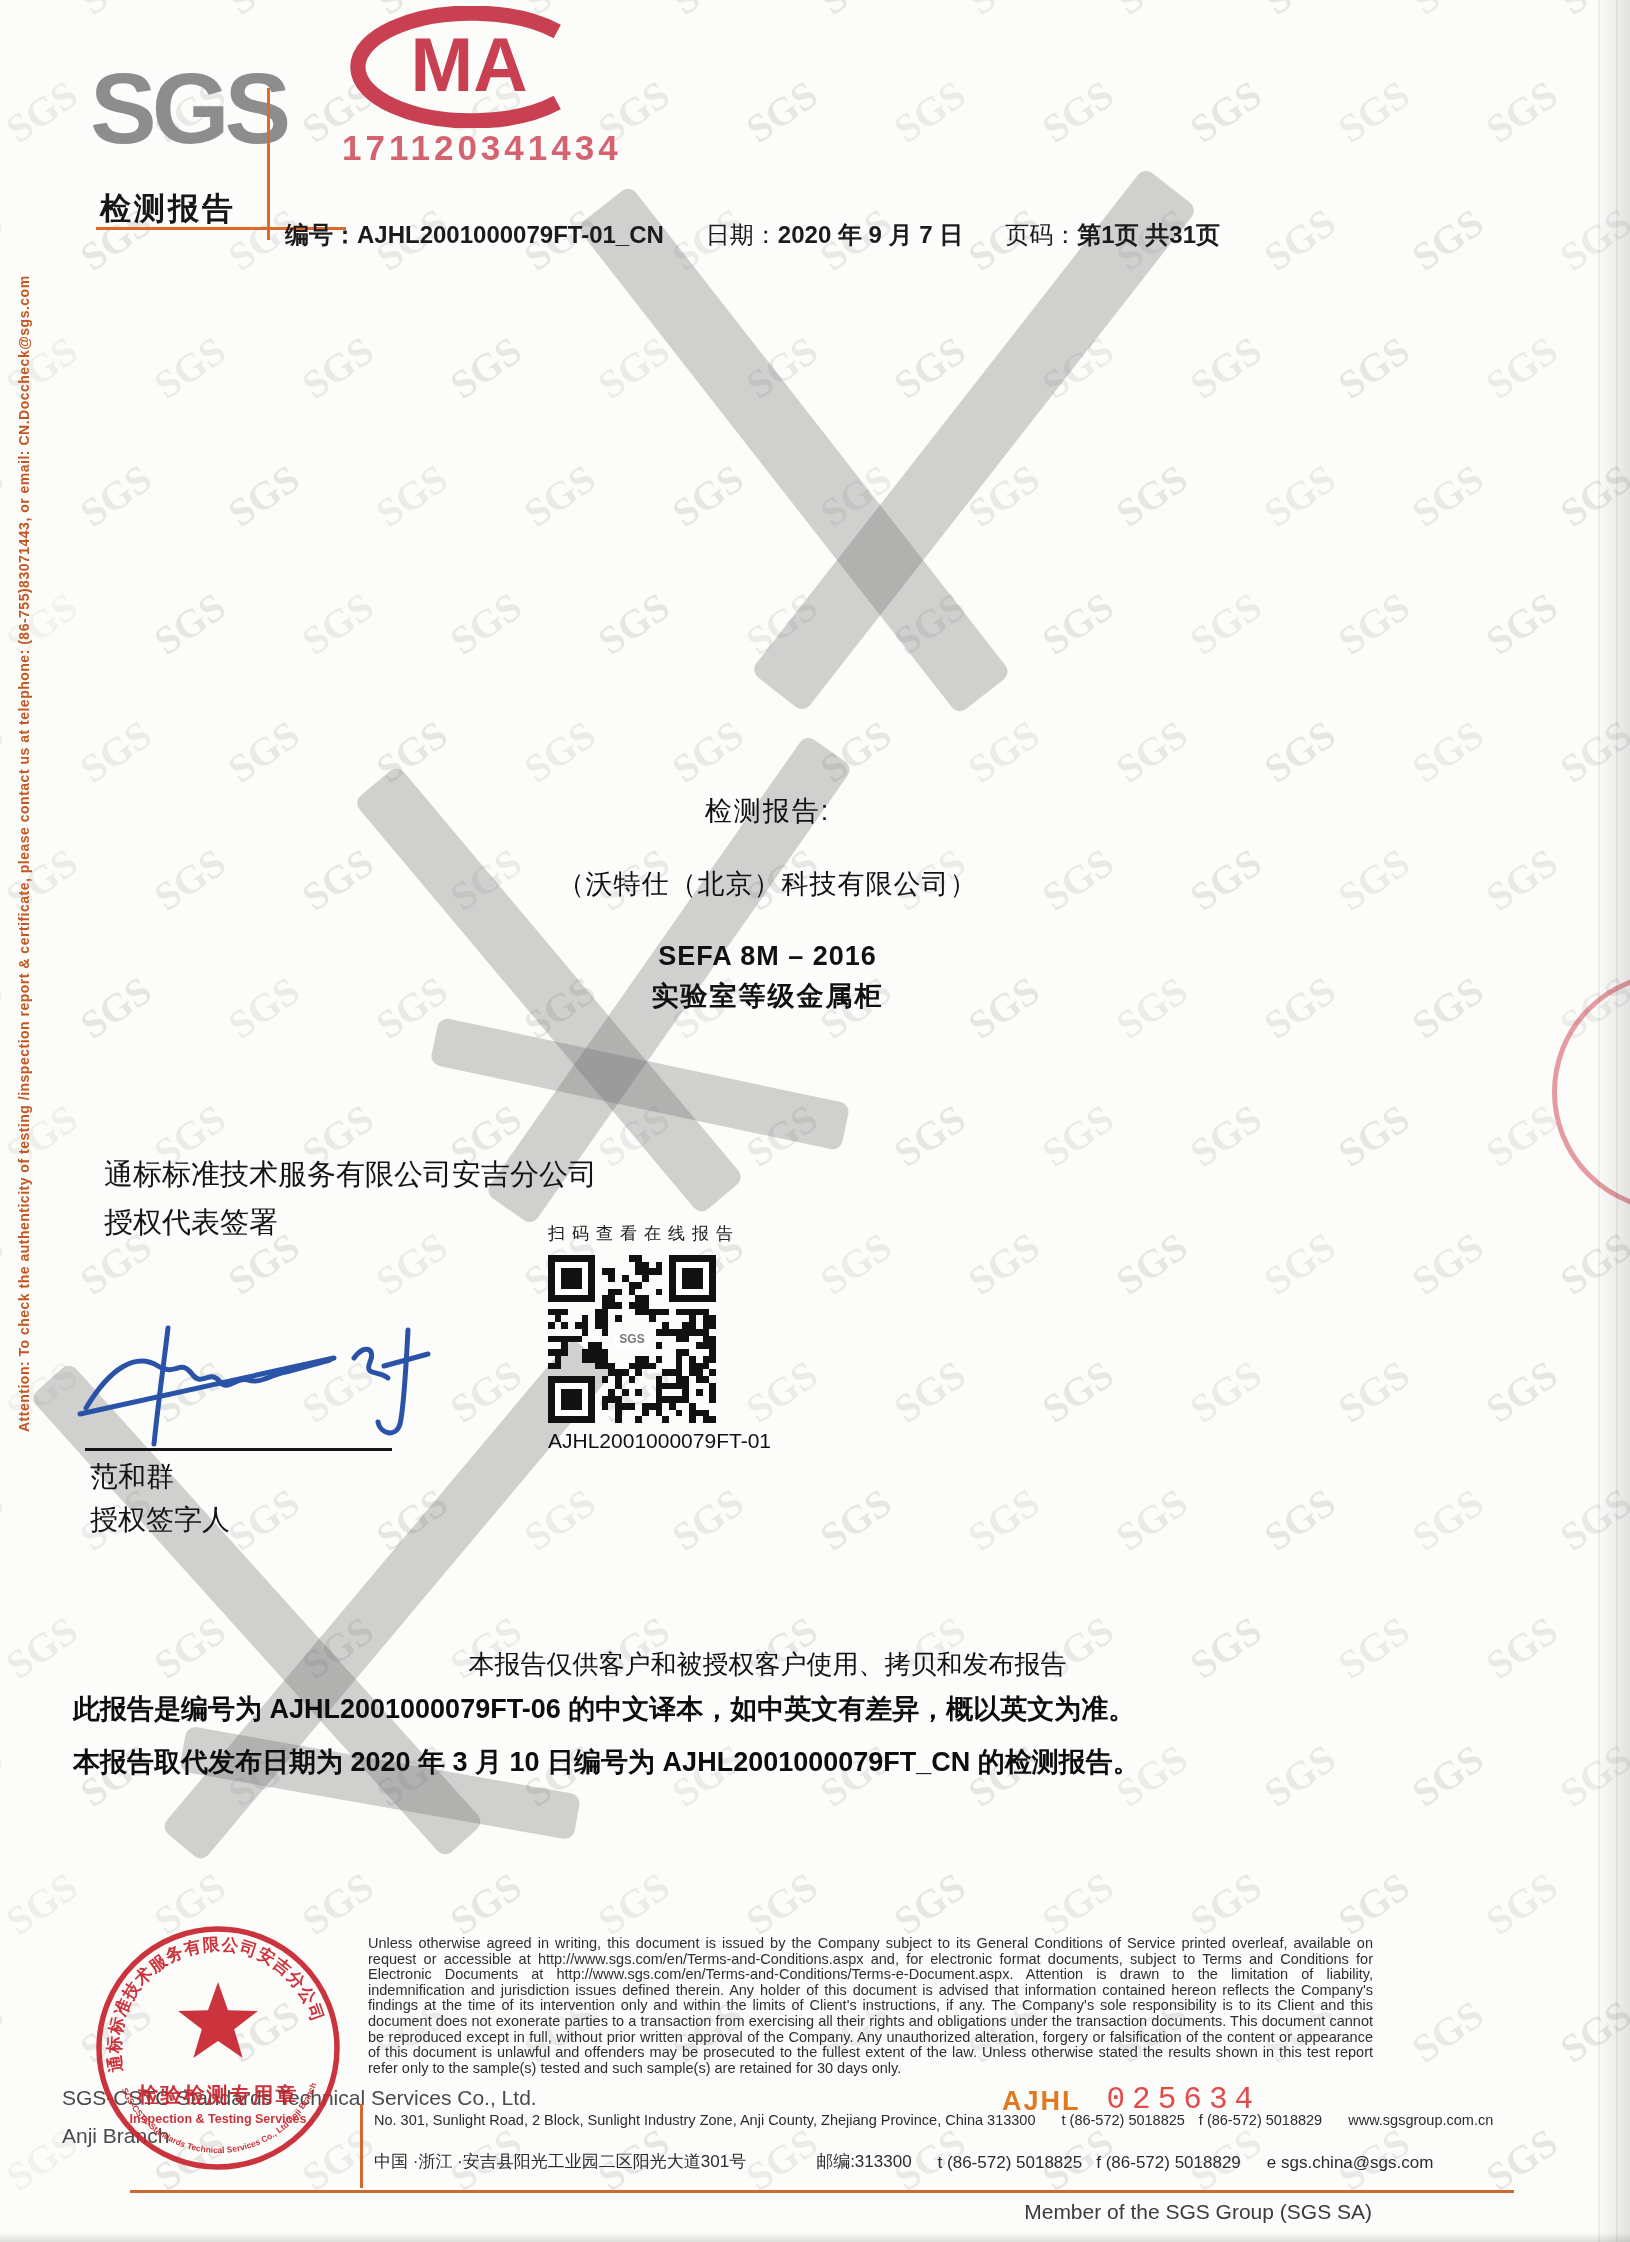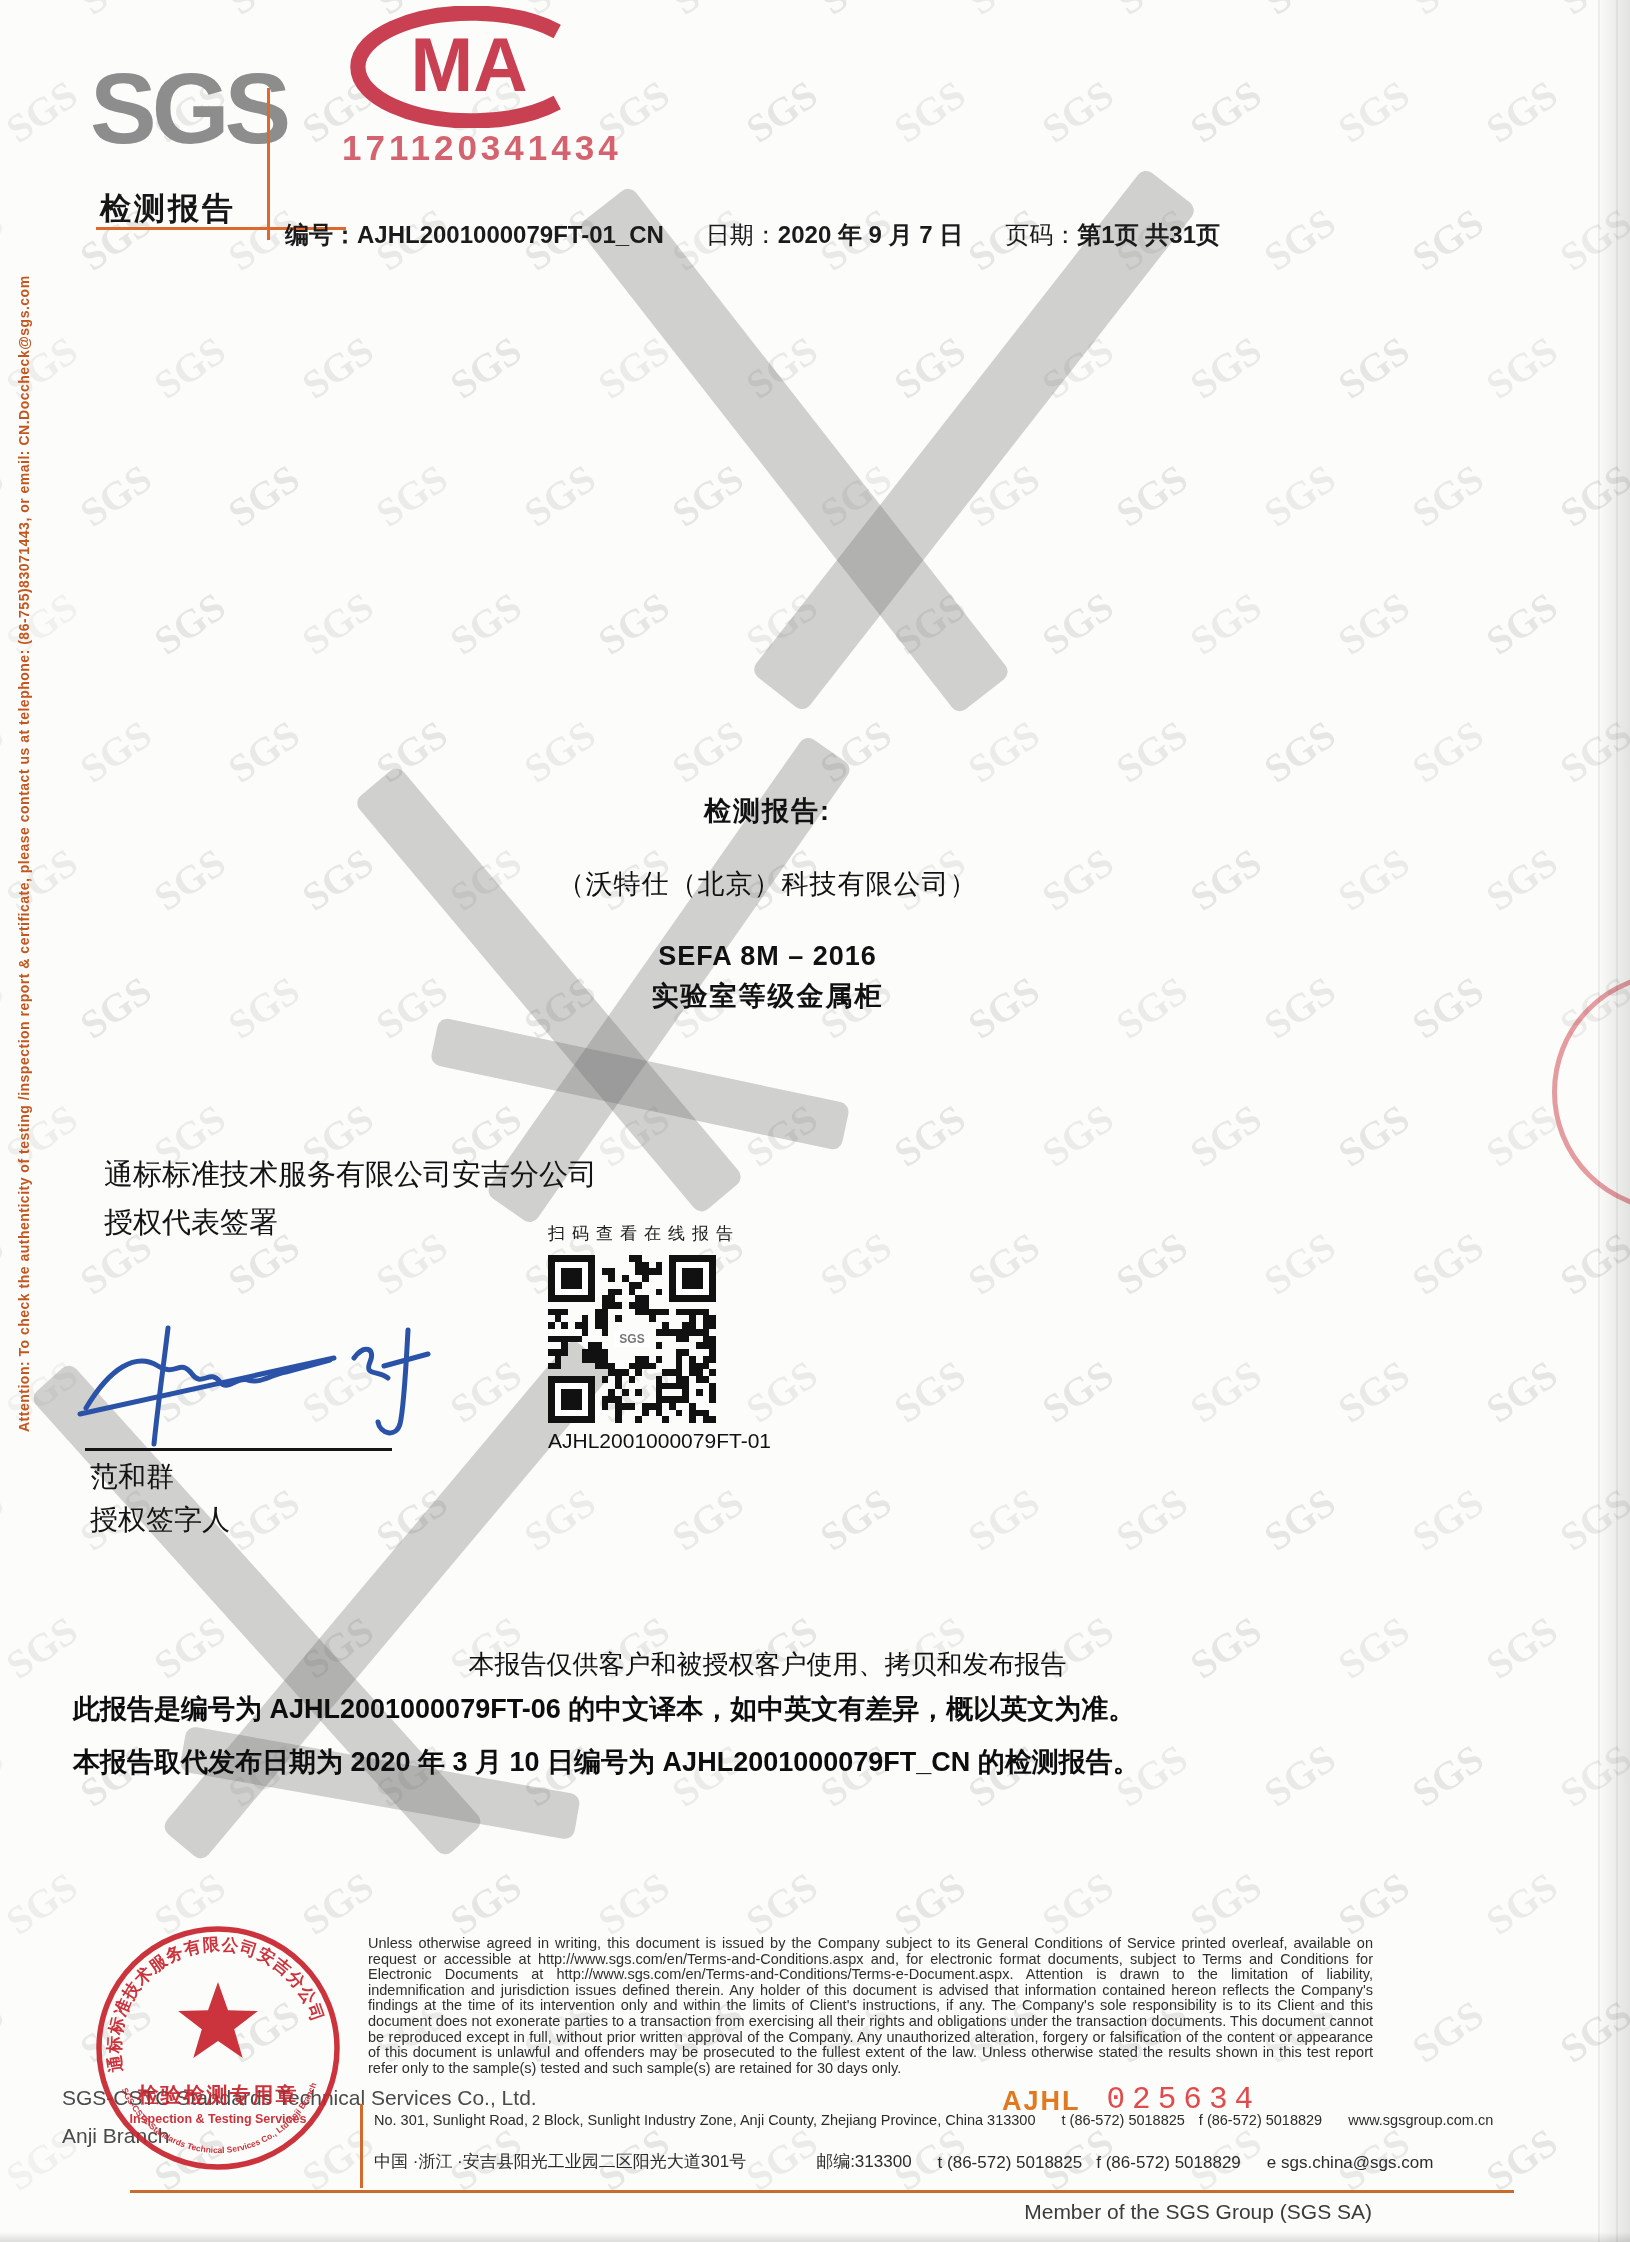--- a/index.html
+++ b/index.html
@@ -24,21 +24,21 @@
   #header-meta{left:285px;top:219px;width:1080px;z-index:2;font-size:24px;color:#1b1b1b;
                display:flex;white-space:nowrap;}
   #header-meta .seg{margin-right:42px;}
   #header-meta b{font-weight:bold;}
   
   #side-note{left:16px;top:252px;height:1180px;z-index:2;writing-mode:vertical-rl;
              transform:rotate(180deg);font-size:14px;font-weight:bold;color:#c3571f;
              letter-spacing:0.5px;}
   
   .center-line{left:0;right:95px;text-align:center;z-index:2;color:#111;}
-  #doc-title{top:793px;font-size:27px;font-weight:bold;letter-spacing:2px;}
+  #doc-title{top:793px;font-size:27px;font-weight:normal;letter-spacing:2px;}
   #doc-client{top:866px;font-size:27px;font-weight:500;letter-spacing:1px;}
   #doc-standard{top:941px;font-size:27px;font-weight:bold;letter-spacing:1px;}
   #doc-subject{top:978px;font-size:27px;font-weight:bold;letter-spacing:2px;}
   #issuer{left:104px;top:1150px;z-index:2;font-size:29px;color:#141414;line-height:48px;}
   
   #qr-block{left:548px;top:1222px;z-index:2;width:190px;text-align:left;}
   #qr-caption{font-size:17px;color:#222;letter-spacing:7px;white-space:nowrap;}
   #qr-box{position:relative;width:168px;height:168px;margin-top:10px;}
   #qr-center-label{position:absolute;left:50%;top:50%;transform:translate(-50%,-50%);
                    background:#fff;padding:1px 5px;font-size:12px;font-weight:bold;color:#777;}

